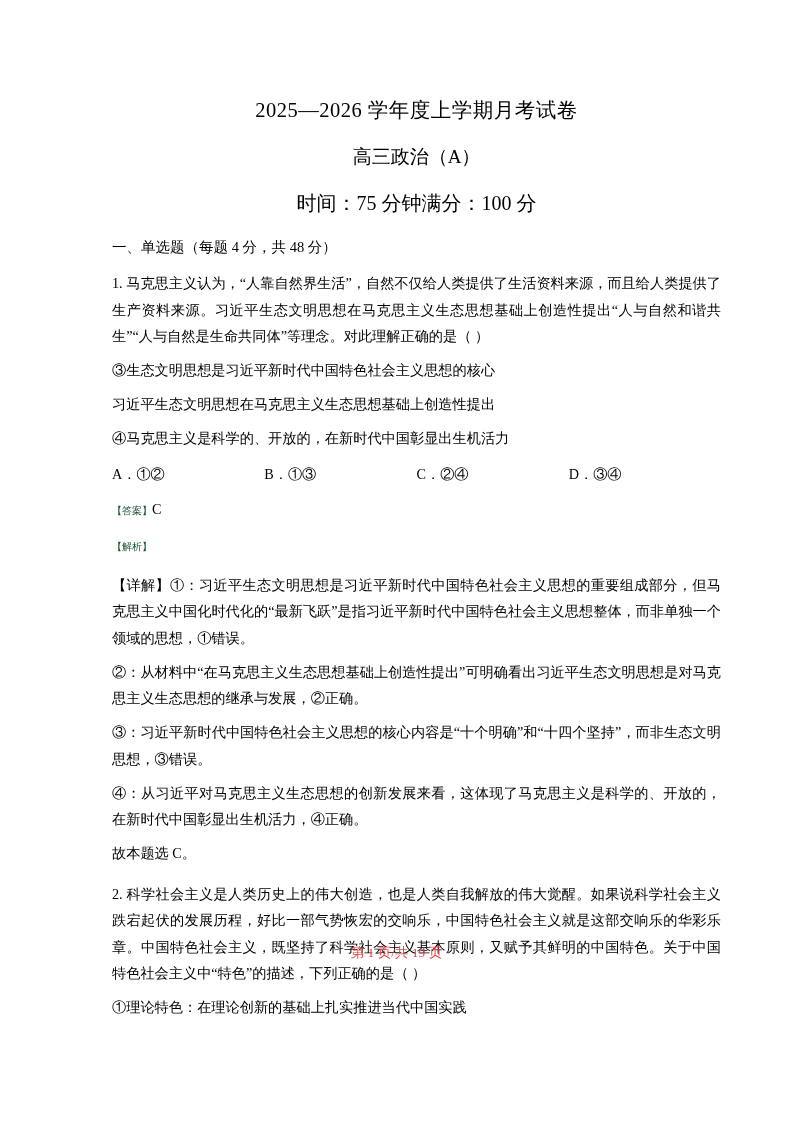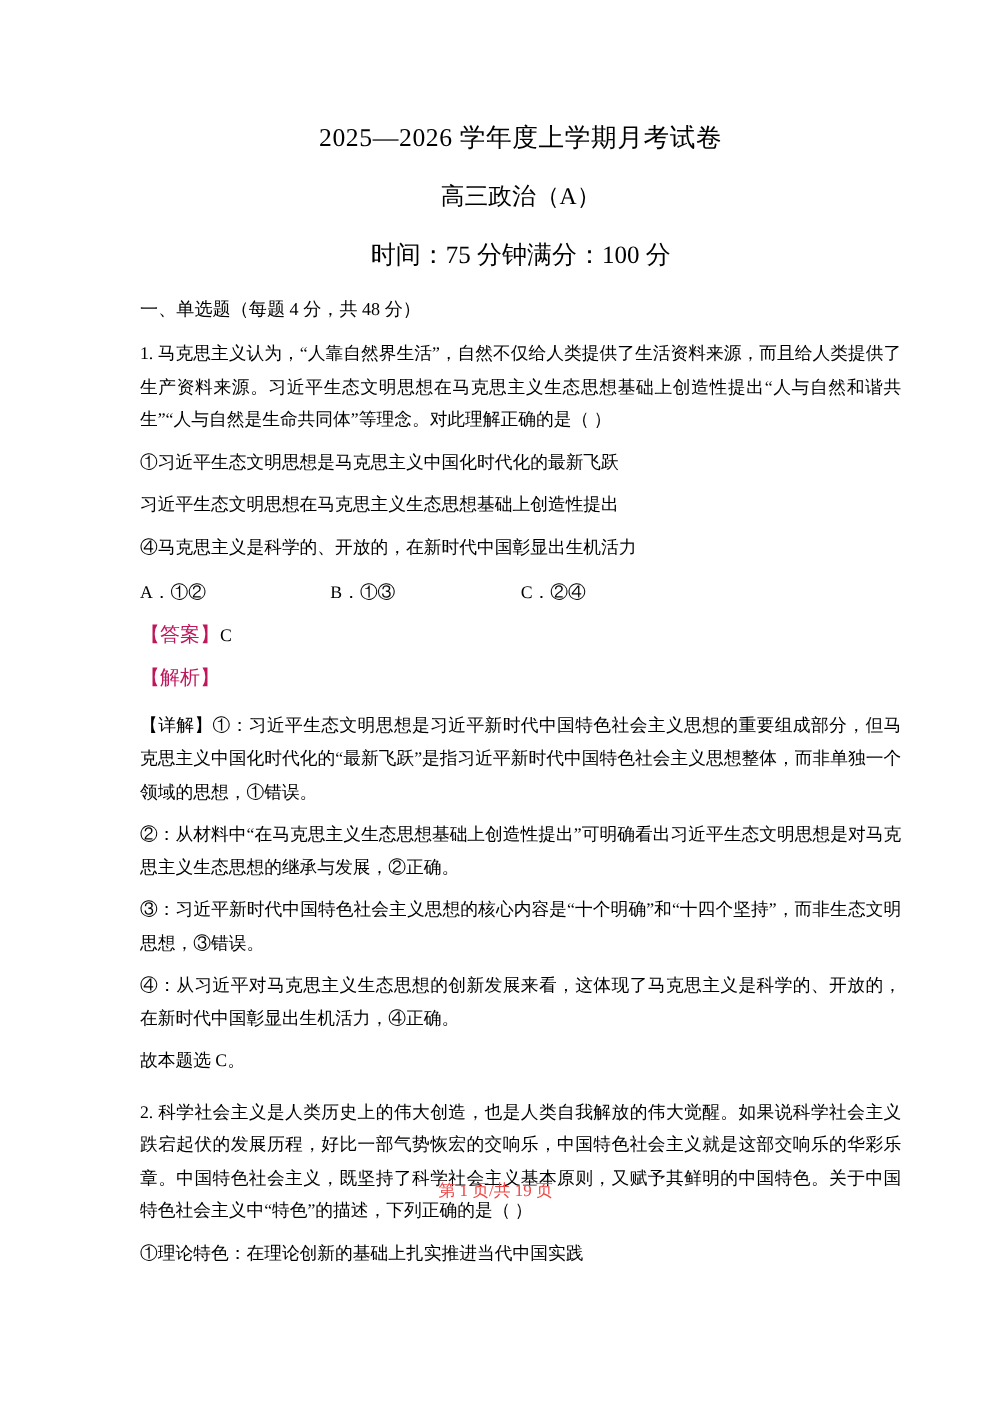--- a/index.html
+++ b/index.html
@@ -62,22 +62,22 @@
     display: flex;
     font-size: 14.2px;
     line-height: 26px;
     margin-top: 9px;
   }
   .options-row > span {
     width: 25%;
     display: inline-block;
   }
   .tag {
-    color: #be185d;
-    font-size: 16px;
+    color: #14532d;
+    font-size: 10px;
     line-height: 26px;
   }
   .ans-line {
     margin-top: 9px;
     font-size: 14.2px;
     line-height: 26px;
   }
   .ans-line .val {
     color: #000000;
   }
@@ -112,28 +112,29 @@
 <div class="page">
 
   <h1 class="doc-title">2025—2026 学年度上学期月考试卷</h1>
   <h2 class="doc-subtitle">高三政治（A）</h2>
   <div class="doc-meta">时间：75 分钟满分：100 分</div>
 
   <div class="section-head">一、单选题（每题 4 分，共 48 分）</div>
 
   <div class="q-block">
     <p class="para">1. 马克思主义认为，“人靠自然界生活”，自然不仅给人类提供了生活资料来源，而且给人类提供了生产资料来源。习近平生态文明思想在马克思主义生态思想基础上创造性提出“人与自然和谐共生”“人与自然是生命共同体”等理念。对此理解正确的是（    ）</p>
-    <p class="para">①习近平生态文明思想是马克思主义中国化时代化的最新飞跃</p>
+    <p class="para">③生态文明思想是习近平新时代中国特色社会主义思想的核心</p>
     <p class="para">习近平生态文明思想在马克思主义生态思想基础上创造性提出</p>
     <p class="para">④马克思主义是科学的、开放的，在新时代中国彰显出生机活力</p>
 
     <div class="options-row">
       <span>A．①②</span>
       <span>B．①③</span>
       <span>C．②④</span>
+      <span>D．③④</span>
     </div>
 
     <div class="ans-line">
       <span class="tag">【答案】</span><span class="val">C</span>
     </div>
 
     <div class="ans-line analysis-line">
       <span class="tag">【解析】</span>
     </div>
 

